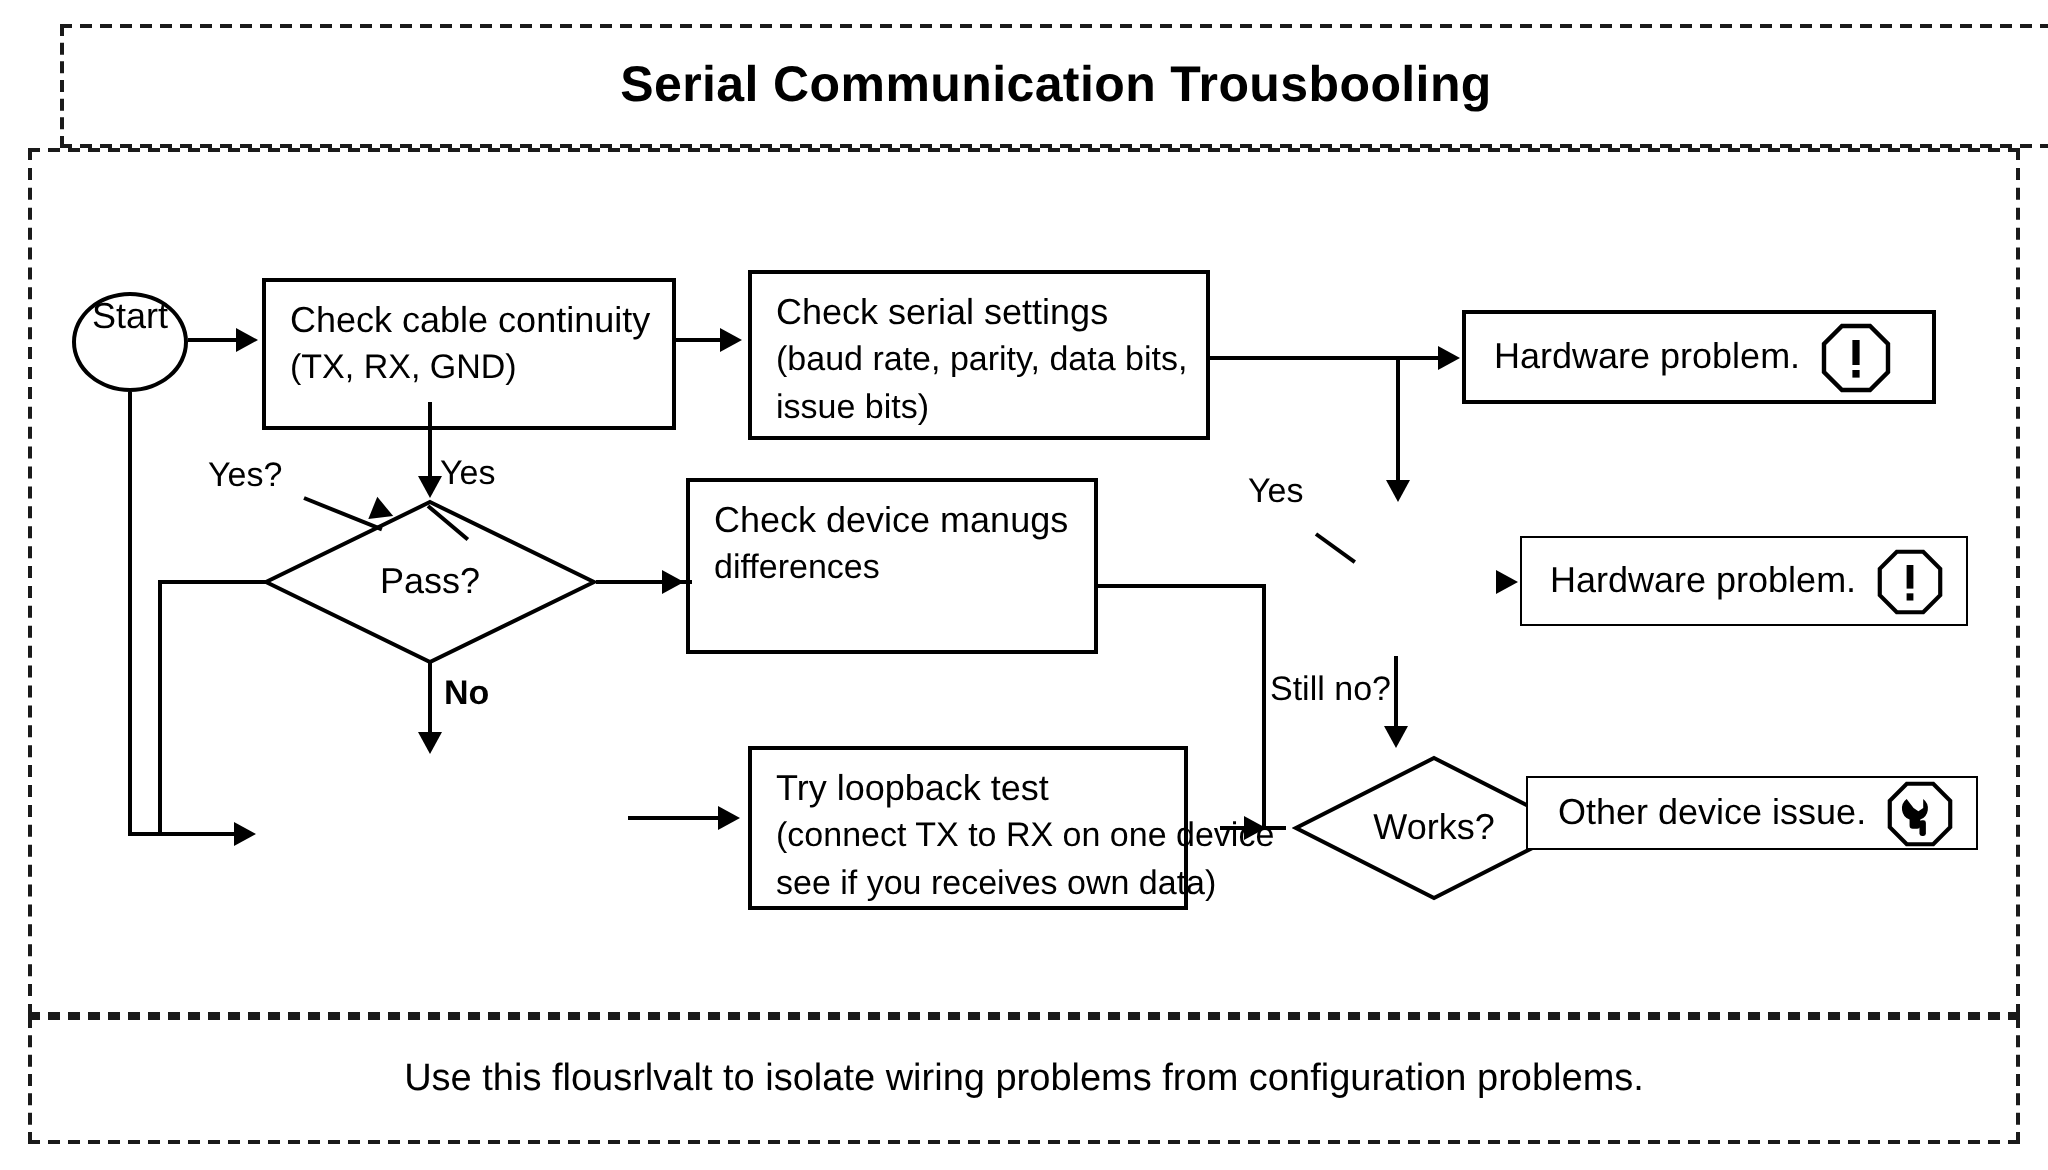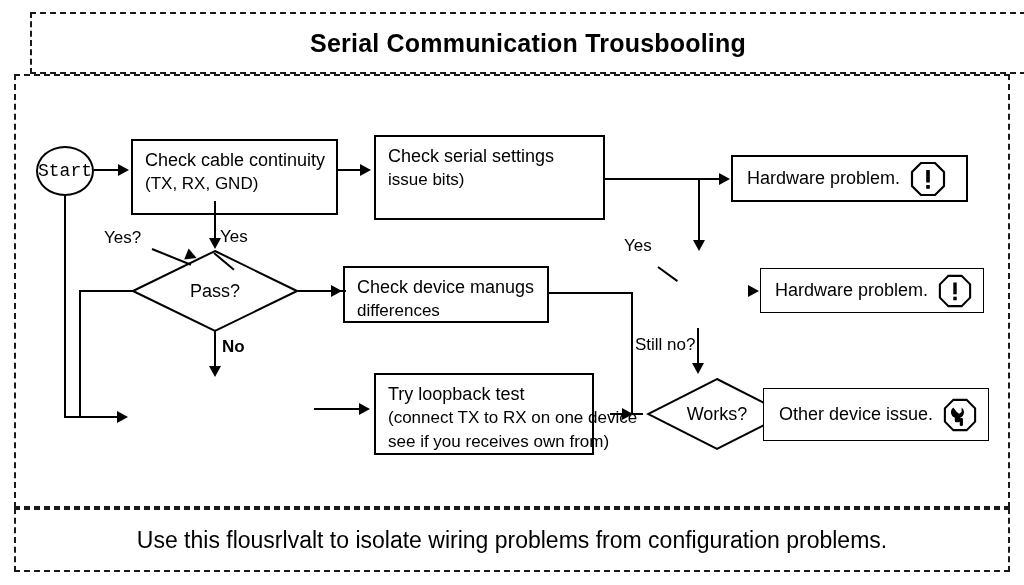--- a/index.html
+++ b/index.html
@@ -40,21 +40,21 @@
     font-size: 25px;
     font-weight: bold;
     letter-spacing: 0.2px;
   }
   .panel-footer {
     position: absolute;
     left: 0; right: 0;
     top: 50%;
     transform: translateY(-50%);
     text-align: center;
-    font-size: 23px;
+    font-size: 19px;
     font-weight: normal;
   }
 
   
   .node {
     position: absolute;
     box-sizing: border-box;
     background: #ffffff;
     border: 2px solid #000000;
   }
@@ -68,24 +68,22 @@
     display: block;
     font-size: 17px;
     line-height: 24px;
     white-space: nowrap;
   }
   .proc .line.head { font-size: 18px; }
 
   .terminal {
     border-radius: 50%;
     display: flex;
-    align-items: center;
     justify-content: center;
     font-size: 18px;
-    font-family: Liberation Mono, monospace;
   }
 
   .result {
     display: flex;
     align-items: center;
     justify-content: flex-start;
     padding-left: 14px;
     font-size: 18px;
     gap: 10px;
   }
@@ -163,20 +161,21 @@
     <span>Start</span>
   </div>
 
   <div class="node proc" style="left:131px; top:139px; width:207px; height:76px;">
     <span class="line head">Check cable continuity</span>
     <span class="line">(TX, RX, GND)</span>
   </div>
 
   <div class="node proc" style="left:374px; top:135px; width:231px; height:85px;">
     <span class="line head">Check serial settings</span>
+    <span class="line">(baud rate, parity, data bits,</span>
     <span class="line">issue bits)</span>
   </div>
 
   <div class="node result" style="left:731px; top:155px; width:237px; height:47px;">
     <span class="result-text">Hardware problem.</span>
     <span>
       <svg class="icon-octagon" width="36" height="36" viewBox="0 0 36 36">
         <polygon points="11,2 25,2 34,11 34,25 25,34 11,34 2,25 2,11" fill="#ffffff" stroke="#000000" stroke-width="2.2"></polygon>
         <rect x="16.2" y="9" width="3.6" height="12.5" fill="#000000"></rect>
         <rect x="16.2" y="24" width="3.6" height="3.8" fill="#000000"></rect>
@@ -184,52 +183,52 @@
     </span>
   </div>
 
   <div class="diamond" style="left:131px; top:249px; width:168px; height:84px;">
     <svg width="168" height="84" viewBox="0 0 168 84">
       <polygon points="84,2 166,42 84,82 2,42" fill="#ffffff" stroke="#000000" stroke-width="2"></polygon>
     </svg>
     <div class="dlabel">Pass?</div>
   </div>
 
-  <div class="node proc" style="left:343px; top:266px; width:206px; height:57px;">
+  <div class="node proc" style="left:343px; top:239px; width:206px; height:88px;">
     <span class="line head">Check device manugs</span>
     <span class="line">differences</span>
   </div>
 
 
   <div class="node result thin" style="left:760px; top:268px; width:224px; height:45px;">
     <span class="result-text">Hardware problem.</span>
     <span>
       <svg class="icon-octagon" width="34" height="34" viewBox="0 0 36 36">
         <polygon points="11,2 25,2 34,11 34,25 25,34 11,34 2,25 2,11" fill="#ffffff" stroke="#000000" stroke-width="2.2"></polygon>
         <rect x="16.2" y="9" width="3.6" height="12.5" fill="#000000"></rect>
         <rect x="16.2" y="24" width="3.6" height="3.8" fill="#000000"></rect>
       </svg>
     </span>
   </div>
 
 
   <div class="node proc" style="left:374px; top:373px; width:220px; height:82px;">
     <span class="line head">Try loopback test</span>
     <span class="line">(connect TX to RX on one device</span>
-    <span class="line">see if you receives own from)</span>
+    <span class="line">see if you receives own data)</span>
   </div>
 
   <div class="diamond" style="left:646px; top:377px; width:142px; height:74px;">
     <svg width="142" height="74" viewBox="0 0 142 74">
       <polygon points="71,2 140,37 71,72 2,37" fill="#ffffff" stroke="#000000" stroke-width="2"></polygon>
     </svg>
     <div class="dlabel">Works?</div>
   </div>
 
-  <div class="node result thin" style="left:763px; top:388px; width:226px; height:53px;padding-left:15px;">
+  <div class="node result thin" style="left:763px; top:388px; width:226px; height:37px;padding-left:15px;">
     <span class="result-text">Other device issue.</span>
     <span>
       <svg class="icon-octagon" width="34" height="34" viewBox="0 0 36 36">
         <polygon points="11,2 25,2 34,11 34,25 25,34 11,34 2,25 2,11" fill="#ffffff" stroke="#000000" stroke-width="2.2"></polygon>
         <g transform="rotate(-45 18 18)">
           <path d="M18.6 7.4 a6.3 6.3 0 0 0 -6.6 8.8 l-2.2 2.2 a1.7 1.7 0 0 0 0 2.4
                    l1.6 1.6 a1.7 1.7 0 0 0 2.4 0 l2.2 -2.2
                    a6.3 6.3 0 0 0 8.8 -6.6 l-3.4 3.4 -3.0 -0.6 -0.6 -3.0 z" fill="#000000"></path>
           <rect x="12.3" y="20.2" width="3.4" height="8.4" rx="1.3" transform="rotate(45 14 24)" fill="#000000"></rect>
         </g>

